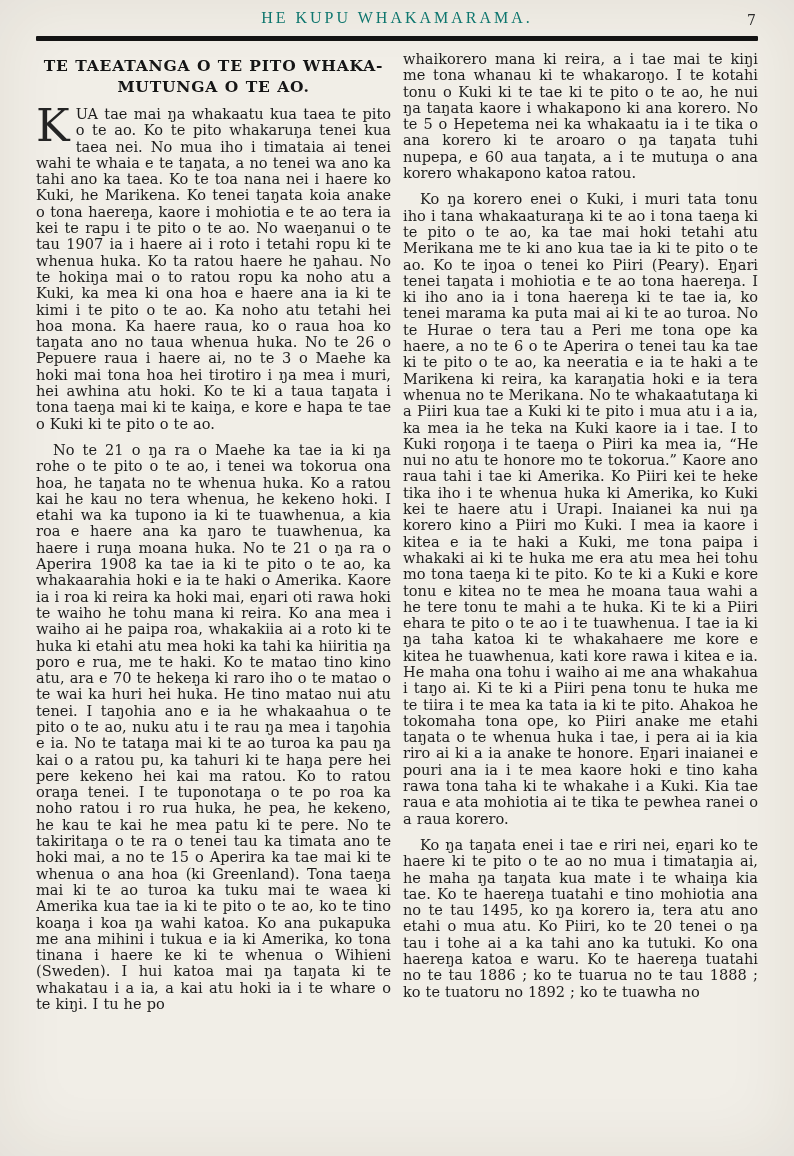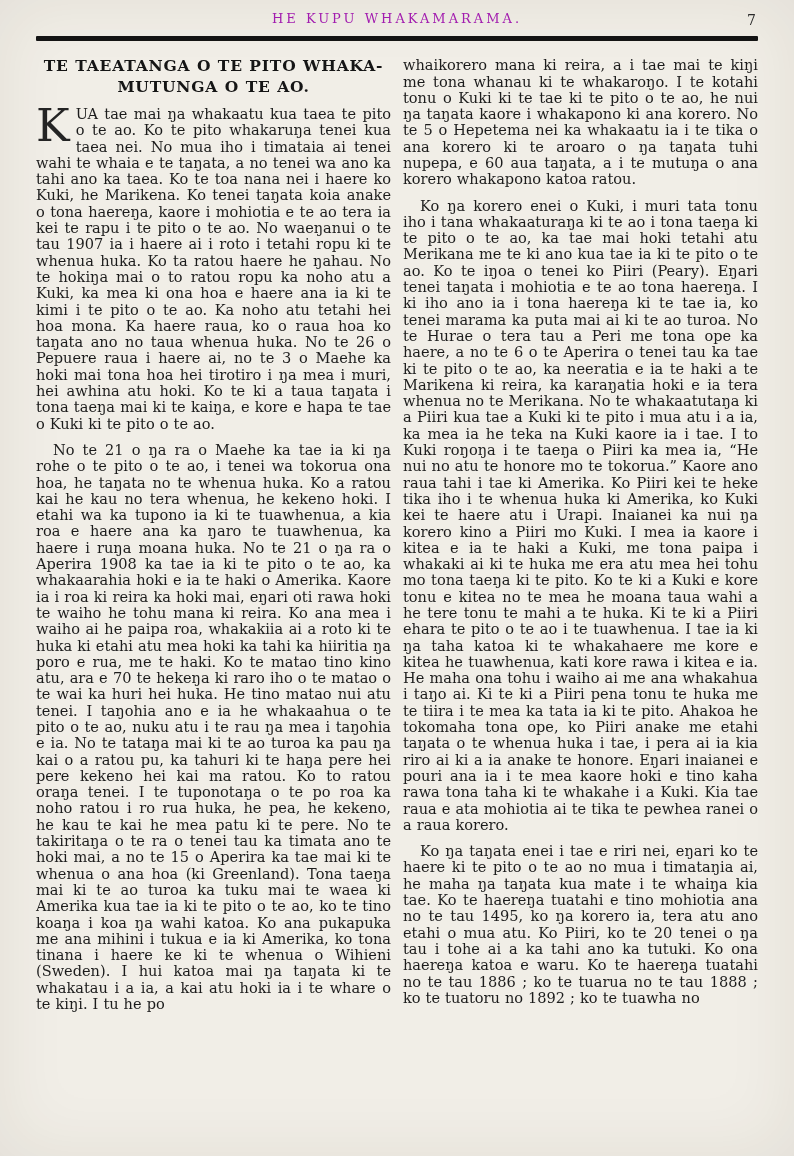--- a/index.html
+++ b/index.html
@@ -18,40 +18,40 @@
     box-shadow: inset 0 0 70px rgba(60,50,30,0.08);
   }
   .masthead {
     position: relative;
     text-align: center;
     height: 26px;
     margin-bottom: 2px;
   }
   .masthead-title {
     display: inline-block;
-    font-size: 13px;
+    font-size: 16px;
     letter-spacing: 3px;
-    color: #a21caf;
+    color: #0f766e;
+    font-family: Liberation Serif, serif;
   }
   .page-number {
     position: absolute;
     right: 2px; top: 4px;
     font-size: 14px;
     color: #2a2a2a;
   }
   .rule {
     height: 5px;
     background: #141414;
     margin: 2px 0 10px 0;
     border-radius: 1px;
   }
   .columns {
     display: flex;
     gap: 12px;
-    align-items: center;
   }
   .col {
     flex: 1;
     min-width: 0;
     text-align: justify;
     font-size: 14.55px;
     line-height: 16.3px;
     word-spacing: 0.4px;
   }
   .article-title {

